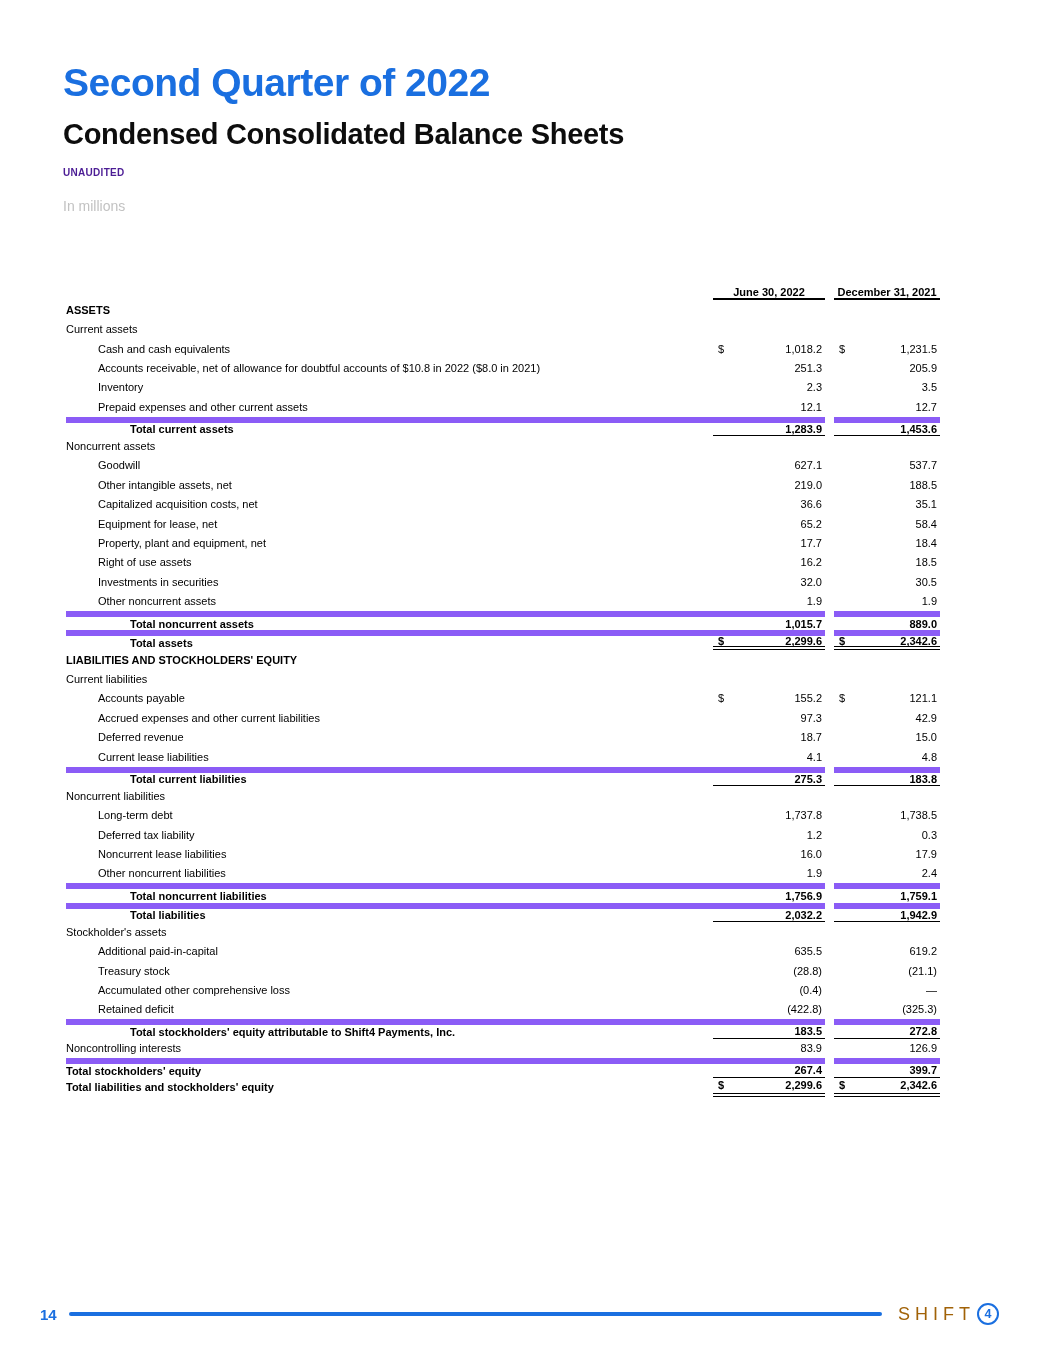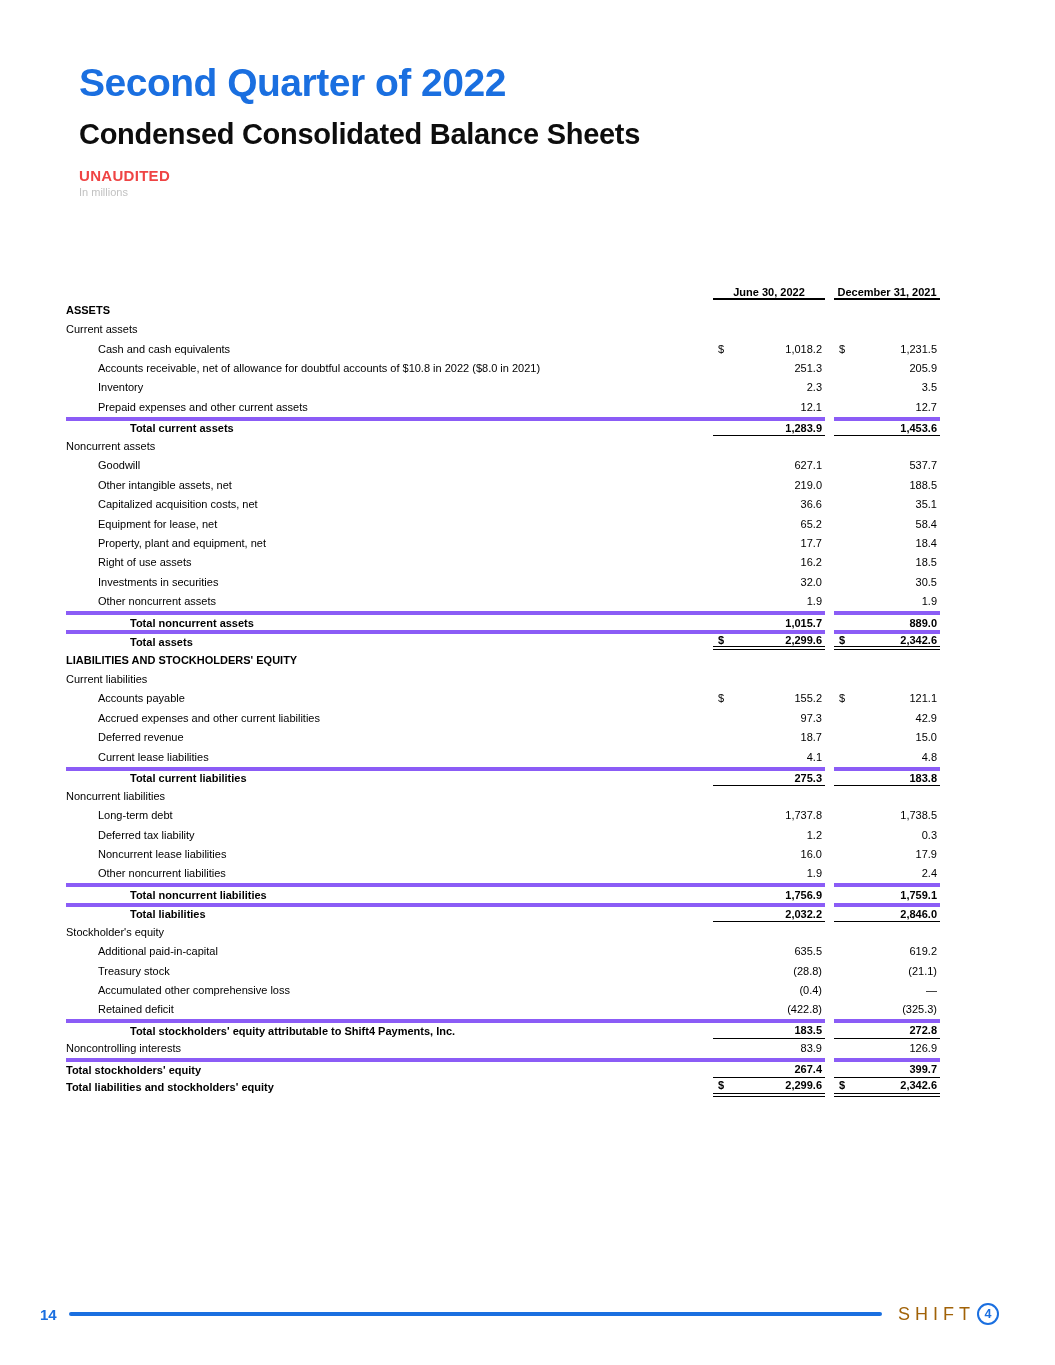--- a/index.html
+++ b/index.html
@@ -1,43 +1,43 @@
 <!DOCTYPE html>
 <html><head>
 <meta charset="utf-8">
 <style>
   html,body { margin:0; padding:0; background:#ffffff; }
   .page {
     position:relative; width:1055px; height:1365px; background:#ffffff;
     font-family:"Liberation Sans", sans-serif; color:#000; overflow:hidden;
   }
   
-  .hdr { position:absolute; left:79px; top:62px; right:60px; }
+  .hdr { position:absolute; left:63px; top:62px; right:60px; }
   .title { font-size:39px; font-weight:bold; color:#1A6FE0; line-height:1.1; margin:0; letter-spacing:-0.5px; }
   .subtitle { font-size:29px; font-weight:bold; color:#0d0d0d; margin:14px 0 0 0; line-height:1.1; letter-spacing:-0.3px; }
-  .unaudited { font-size:15px; font-weight:bold; color:#ef4444; margin-top:16px; letter-spacing:0.3px; }
-  .units { font-size:11px; color:#C2C2C2; margin-top:2px; }
+  .unaudited { font-size:10px; font-weight:bold; color:#4c1d95; margin-top:16px; letter-spacing:0.3px; }
+  .units { font-size:14px; color:#C2C2C2; margin-top:20px; }
   
   .bs-table { position:absolute; left:66px; top:282px; width:874px; font-size:11px; }
   .thead { display:flex; height:18px; align-items:flex-end; }
   .thead .lbl { flex:1; }
   .thead .num { font-weight:bold; text-align:center; border-bottom:2px solid #000; padding-bottom:0; }
   .num { width:112px; box-sizing:border-box; }
   .num.c2 { width:106px; }
   .gap { width:9px; align-self:stretch; }
   .row { display:flex; height:19.45px; align-items:center; box-sizing:border-box; }
   .row .lbl { flex:1; align-self:stretch; display:flex; align-items:center; }
   .row .num { align-self:stretch; display:flex; align-items:center; justify-content:space-between; }
   .row .num .cur { padding-left:5px; }
   .row .num .val { margin-left:auto; padding-right:3px; }
   .row.section .lbl, .row.total .lbl, .row.totalflush .lbl { font-weight:bold; }
   .row.total .num, .row.totalflush .num, .row.section .num { font-weight:bold; }
   .row.item .lbl { padding-left:32px; }
   .row.total .lbl { padding-left:64px; }
-  .row.rule-top .lbl, .row.rule-top .num { border-top:4px solid #8b5cf6; }
+  .row.rule-top .lbl, .row.rule-top .num { border-top:6px solid #8b5cf6; }
   .num.rb-single { border-bottom:1px solid #000; }
   .num.rb-double { border-bottom:4px double #000; }
   
   .ftr { position:absolute; left:40px; right:56px; top:1300px; height:28px; display:flex; align-items:center; }
   .pageno { font-size:15px; font-weight:bold; color:#1A6FE0; }
   .blue-rule { flex:1; height:4px; background:#1A6FE0; border-radius:2px; margin:0 16px 0 12px; }
   .logo { display:flex; align-items:center; }
   .logo-text { font-size:18px; font-weight:500; color:#a16207; letter-spacing:5px; }
   .logo-badge { width:18px; height:18px; border:2px solid #1A6FE0; border-radius:50%; color:#1A6FE0;
     font-size:12.5px; font-weight:600; display:flex; align-items:center; justify-content:center; margin-left:2px; }
@@ -354,25 +354,25 @@
             <span class="val">1,759.1</span>
           </div>
         </div>
         <div class="row total rule-top">
           <div class="lbl">Total liabilities</div>
           <div class="num c1 rb-single">
             <span class="val">2,032.2</span>
           </div>
           <div class="gap"></div>
           <div class="num c2 rb-single">
-            <span class="val">2,846.0</span>
-          </div>
-        </div>
-        <div class="row category">
-          <div class="lbl">Stockholder's equity</div>
+            <span class="val">1,942.9</span>
+          </div>
+        </div>
+        <div class="row category">
+          <div class="lbl">Stockholder's assets</div>
           <div class="num c1"></div>
           <div class="gap"></div>
           <div class="num c2"></div>
         </div>
         <div class="row item">
           <div class="lbl">Additional paid-in-capital</div>
           <div class="num c1">
             <span class="val">635.5</span>
           </div>
           <div class="gap"></div>

